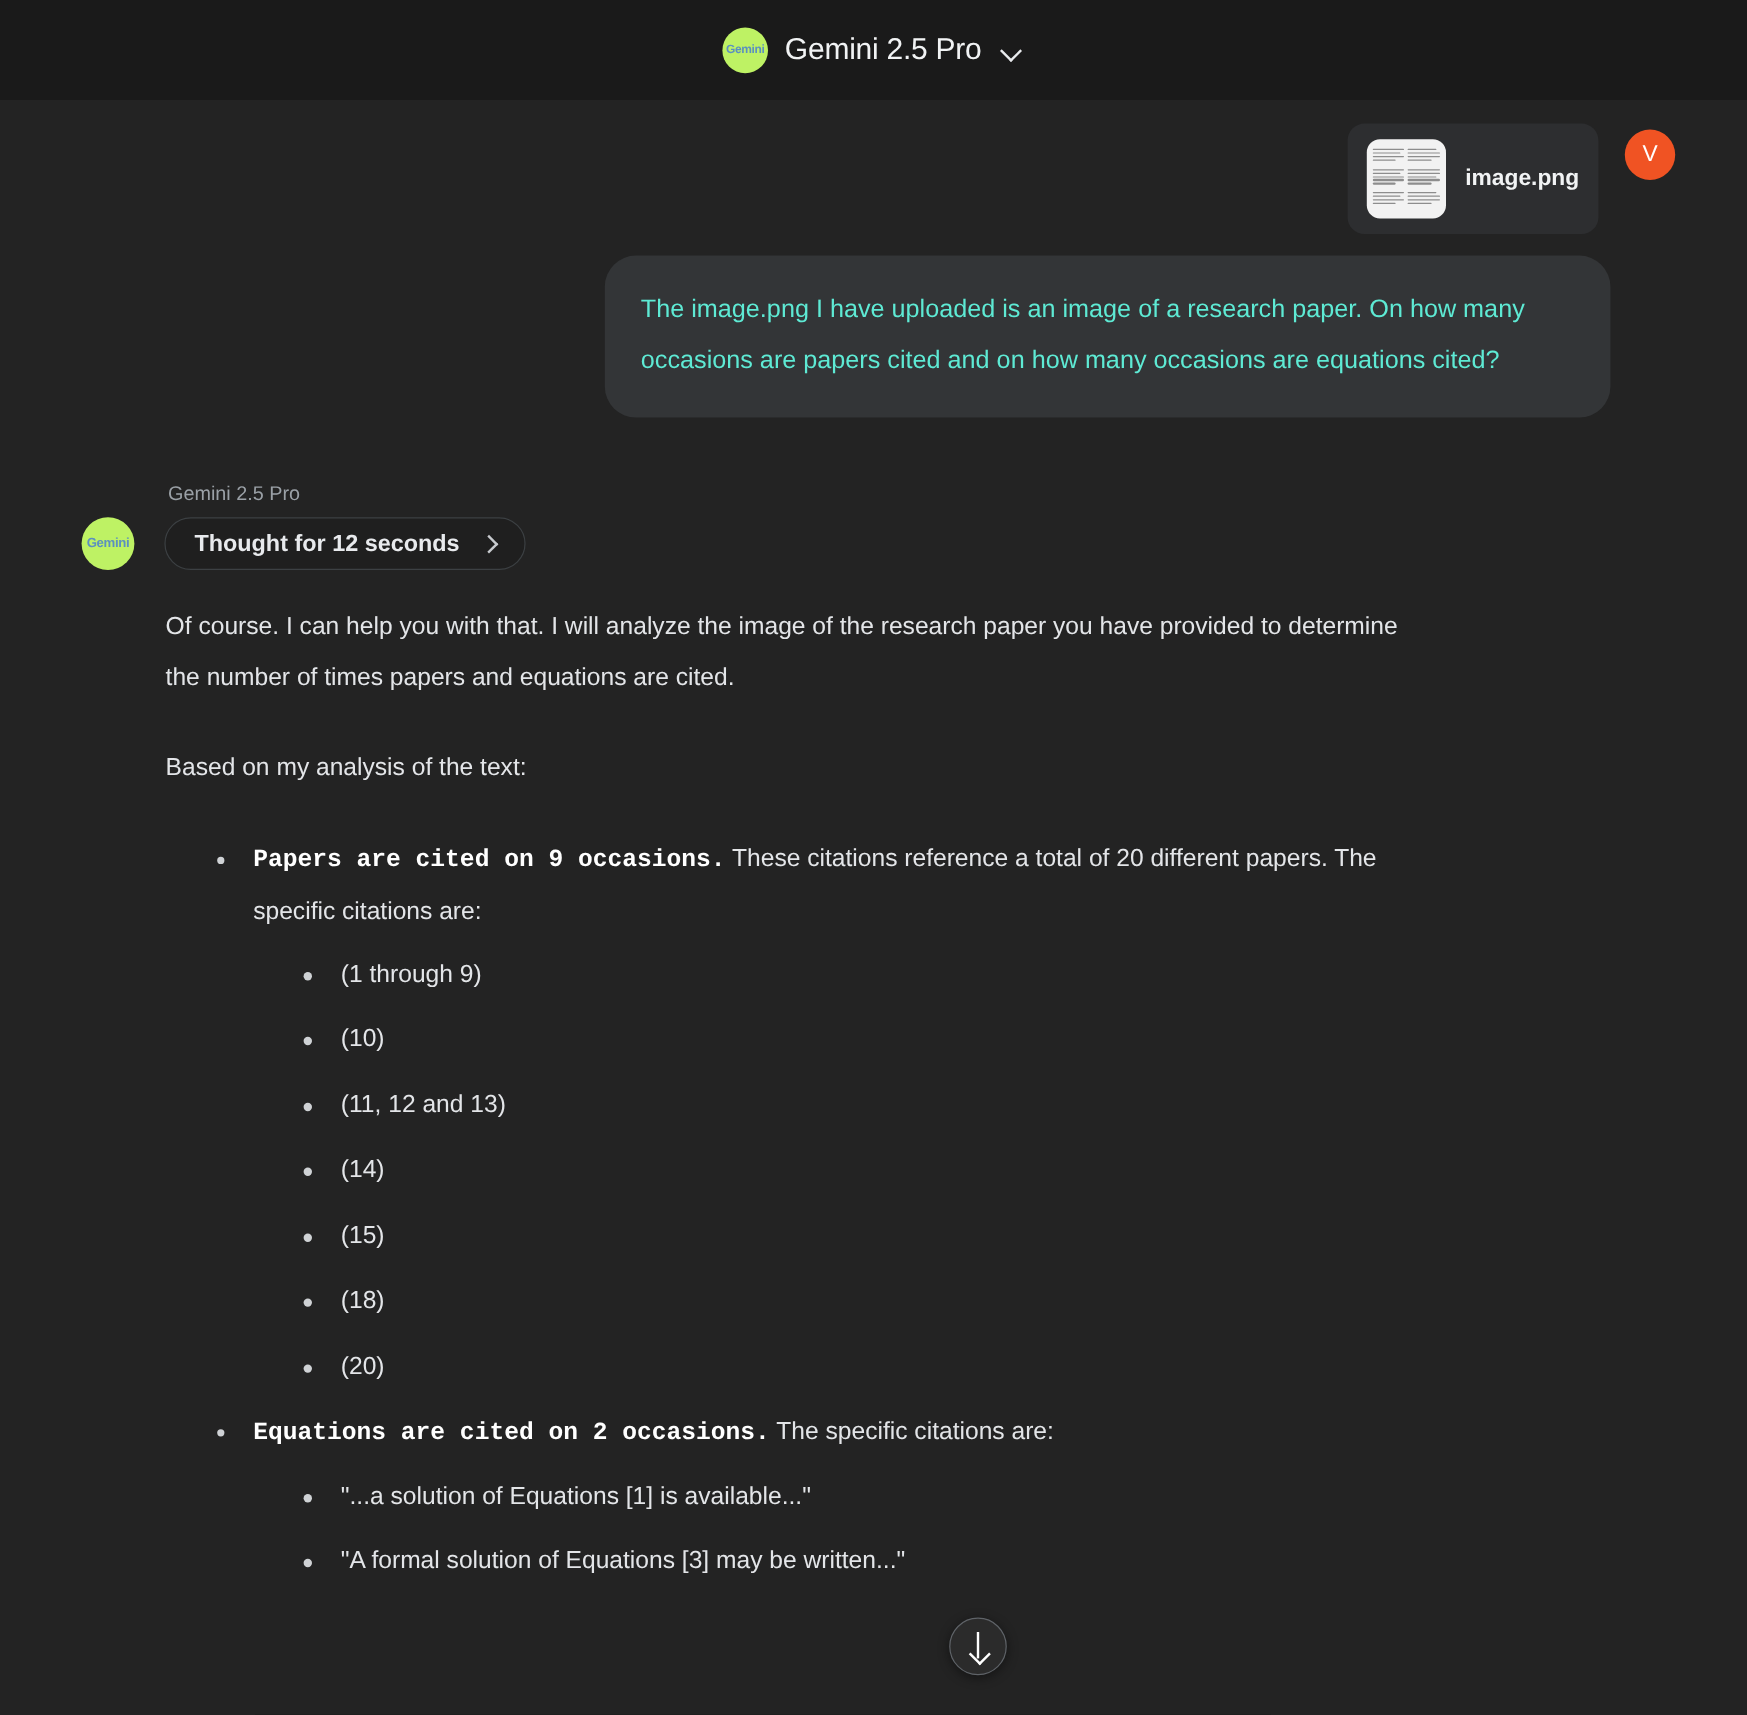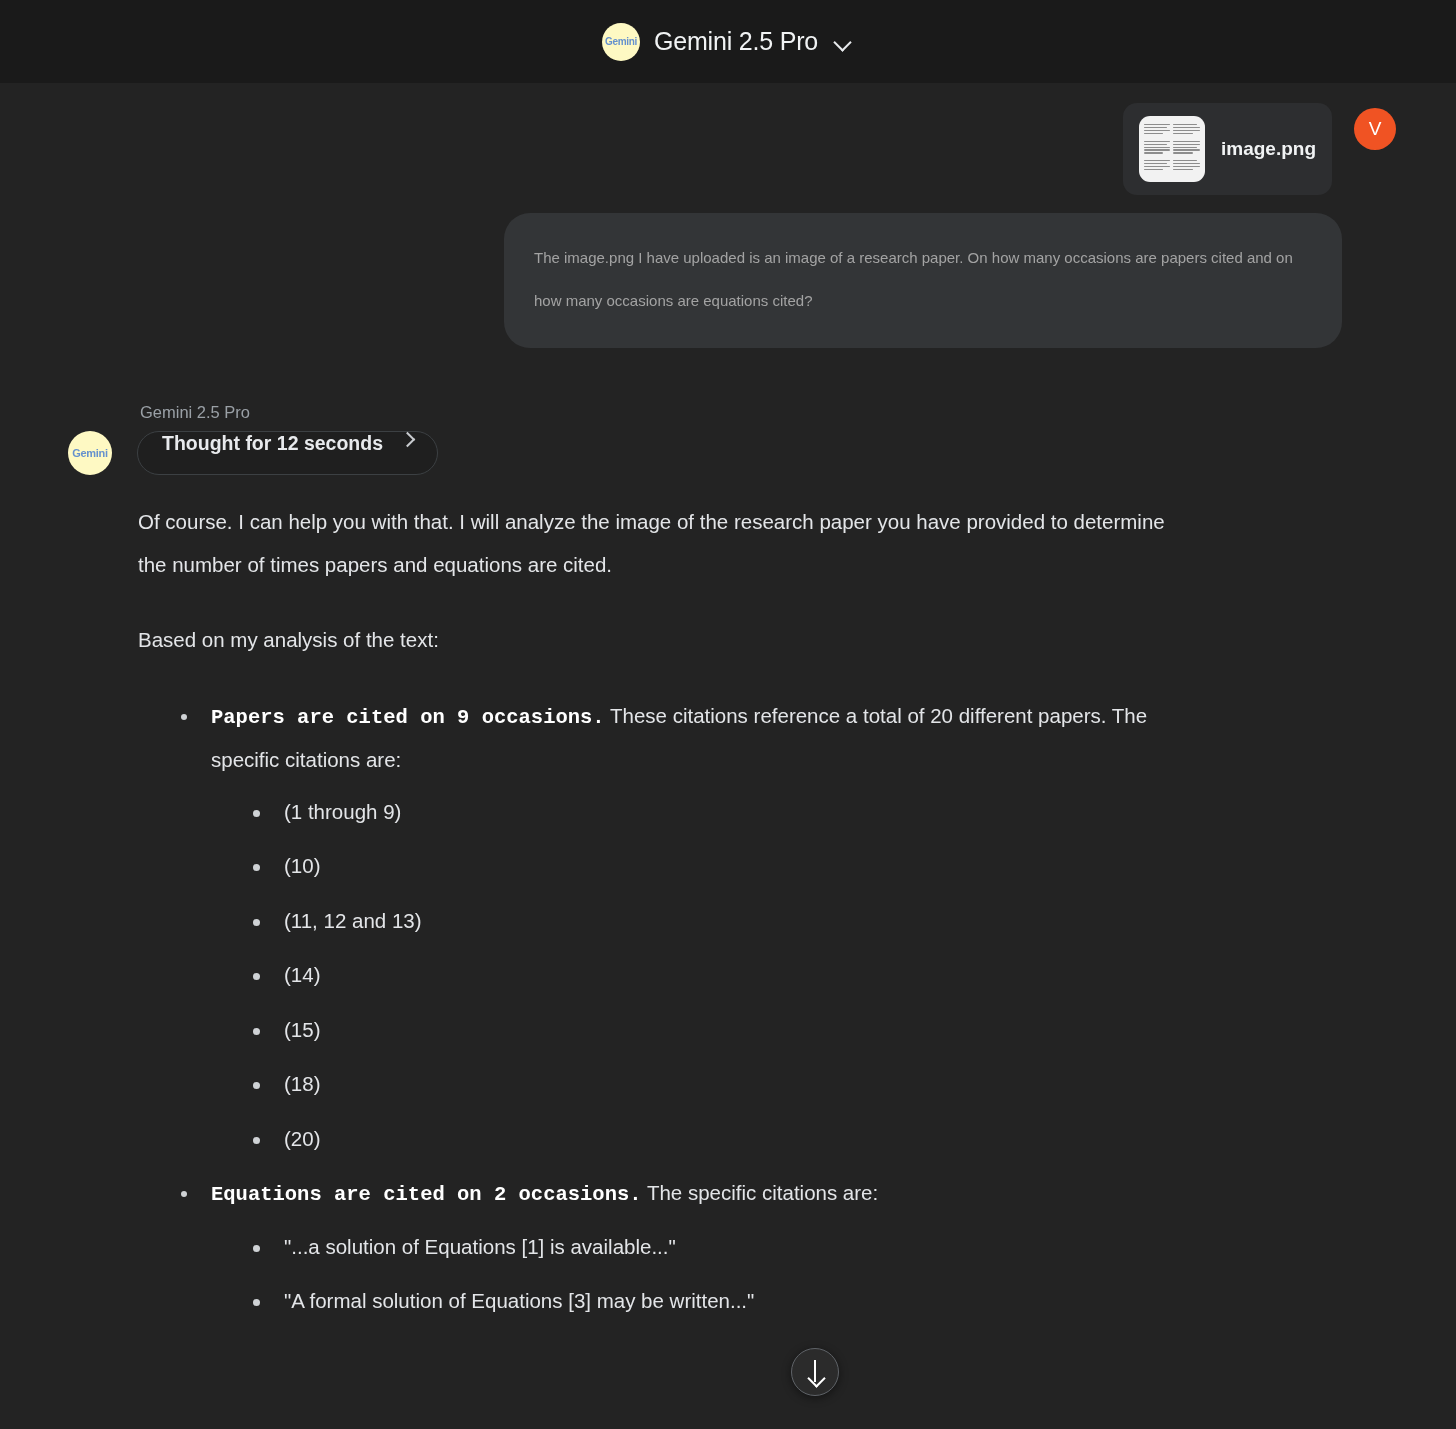--- a/index.html
+++ b/index.html
@@ -29,21 +29,21 @@
     display: flex;
     align-items: center;
     gap: 14px;
     cursor: pointer;
     padding: 4px 10px;
     border-radius: 20px;
   }
   .gemini-avatar {
     width: 38px; height: 38px;
     border-radius: 50%;
-    background: #fef9c3;
+    background: #bef264;
     display: flex; align-items: center; justify-content: center;
     flex: 0 0 auto;
     overflow: hidden;
   }
   .gemini-avatar span {
     font-size: 10px;
     font-weight: 700;
     color: #4a7fd0;
     letter-spacing: -0.3px;
     filter: blur(0.4px);
@@ -152,23 +152,23 @@
     display: flex;
     justify-content: flex-end;
     padding-right: 54px;
     margin-top: 18px;
   }
   .user-bubble {
     background: #333537;
     border-radius: 26px;
     padding: 24px 30px 26px 30px;
     max-width: 838px;
-    font-size: 15px;
+    font-size: 21px;
     line-height: 42.5px;
-    color: #a3a3a3;
+    color: #5eead4;
   }
 
   
   .model-row {
     margin-top: 55px;
     padding-left: 8px;
   }
   .model-label {
     font-size: 16.5px;
     color: #9aa0a6;
@@ -184,20 +184,21 @@
     width: 44px; height: 44px;
   }
   .gemini-avatar.sm span { font-size: 11px; }
   .thought-pill {
     background: #1f1f1f;
     border: 1px solid #3c4043;
     border-radius: 22px;
     height: 44px;
     padding: 0 22px 0 24px;
     display: flex;
+    align-items: center;
     gap: 18px;
     cursor: pointer;
   }
   .thought-text {
     font-size: 19.5px;
     font-weight: 700;
     color: #e8eaed;
     white-space: nowrap;
   }
   .chev-right {

